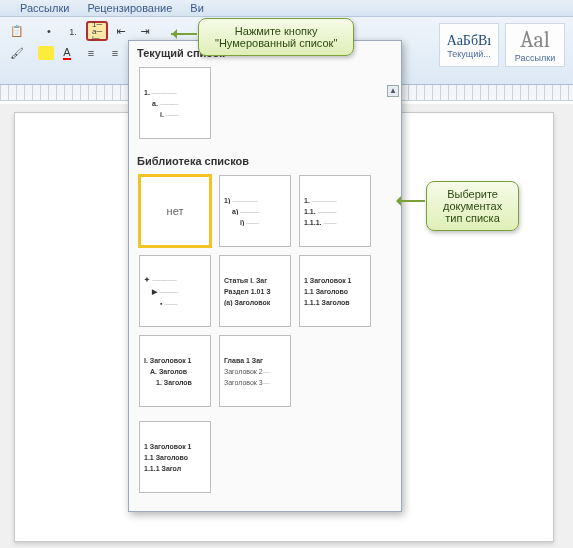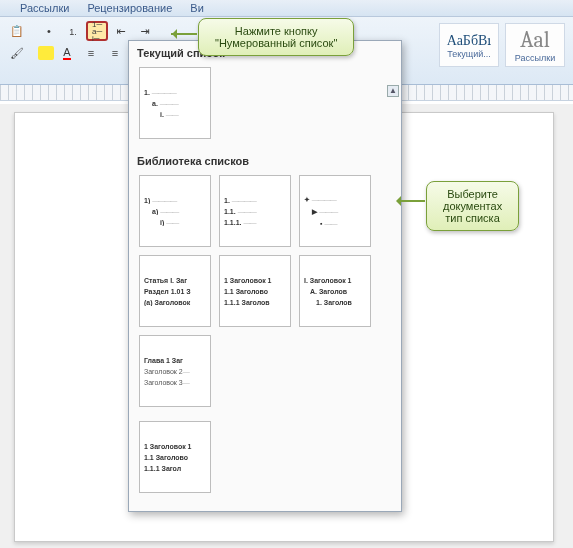--- a/index.html
+++ b/index.html
@@ -118,20 +118,21 @@
   <div class="dd-grid">
     <div class="list-tile">
       <div class="lt-line"><span class="num">1.</span> <span class="dash">————</span></div>
       <div class="lt-line" style="padding-left:8px"><span class="num">a.</span> <span class="dash">———</span></div>
       <div class="lt-line" style="padding-left:16px"><span class="num">i.</span> <span class="dash">——</span></div>
     </div>
   </div>
 
   <div class="dd-section-title">Библиотека списков</div>
   <div class="dd-grid">
+    <div class="list-tile none selected">нет</div>
     <div class="list-tile">
       <div class="lt-line"><span class="num">1)</span> <span class="dash">————</span></div>
       <div class="lt-line" style="padding-left:8px"><span class="num">a)</span> <span class="dash">———</span></div>
       <div class="lt-line" style="padding-left:16px"><span class="num">i)</span> <span class="dash">——</span></div>
     </div>
     <div class="list-tile">
       <div class="lt-line"><span class="num">1.</span> <span class="dash">————</span></div>
       <div class="lt-line"><span class="num">1.1.</span> <span class="dash">———</span></div>
       <div class="lt-line"><span class="num">1.1.1.</span> <span class="dash">——</span></div>
     </div>

